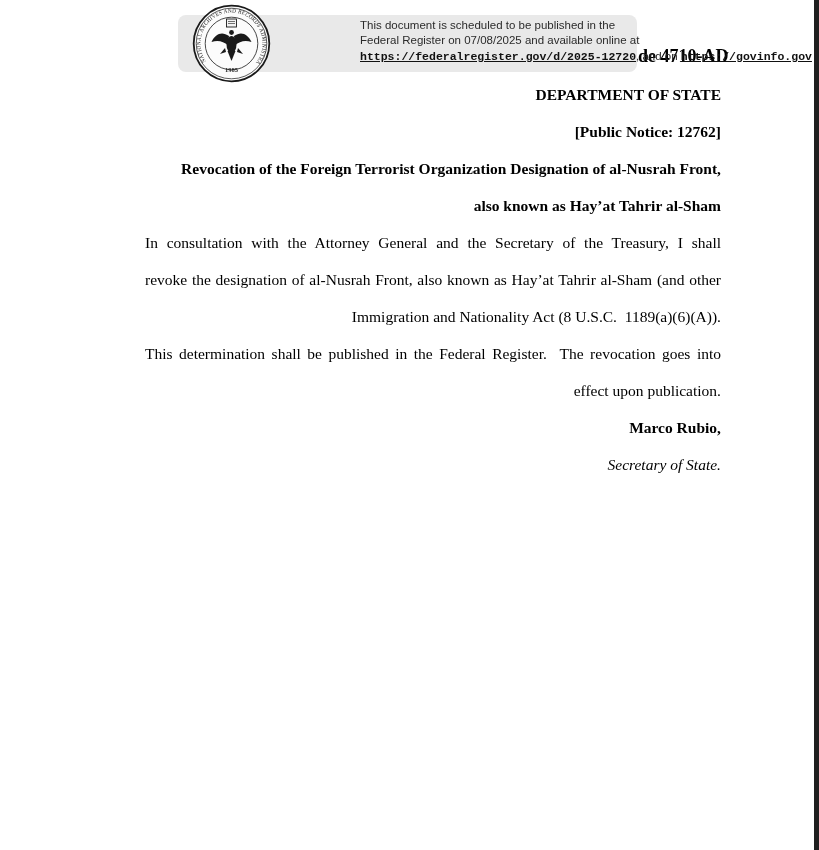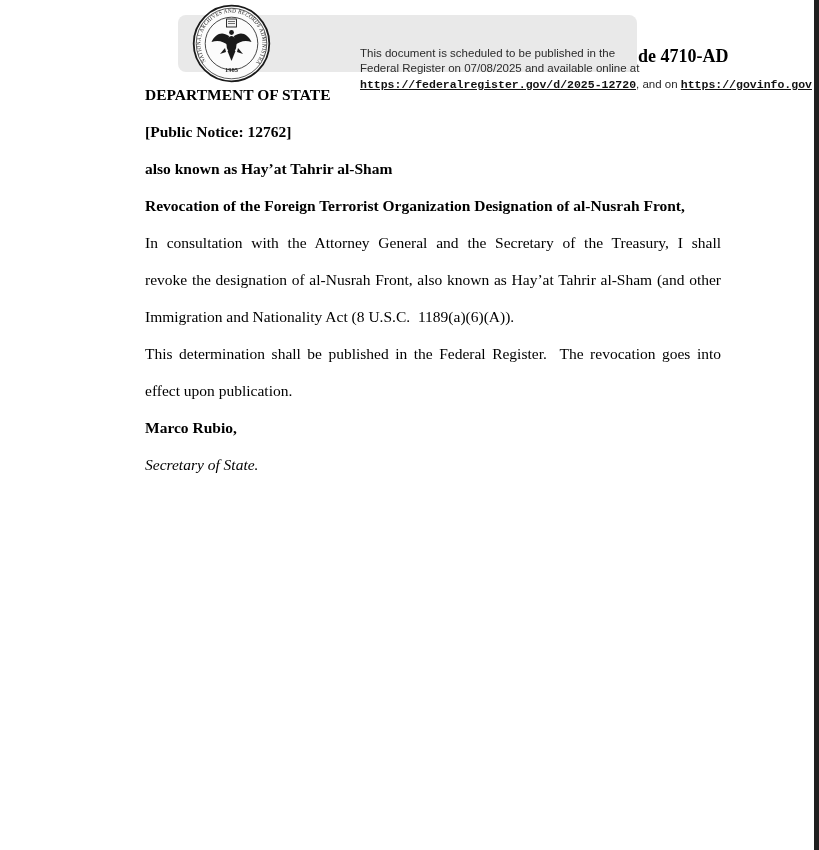--- a/index.html
+++ b/index.html
@@ -28,21 +28,20 @@
   }
   .banner-text {
     position: absolute;
     left: 360px; top: 18px;
     width: 290px;
     font-family: "Liberation Sans", "DejaVu Sans", sans-serif;
     font-size: 11.5px;
     line-height: 15.4px;
     color: #2b2b2b;
     white-space: nowrap;
-    margin-top: 28px;
   }
   .banner-text a {
     color: #111111;
     font-weight: bold;
     text-decoration: underline;
     cursor: pointer;
     font-family: Liberation Mono, monospace;
   }
   .seal-wrap {
     position: absolute;
@@ -63,20 +62,21 @@
     position: absolute;
     left: 145px; top: 76px;
     width: 576px;
     font-size: 15.5px;
     color: #000000;
   }
   .line {
     height: 37px;
     line-height: 37px;
     overflow: visible;
+    text-align: right;
   }
   .b { font-weight: bold; }
   .i { font-style: italic; }
   .just {
     text-align: justify;
     text-align-last: justify;
     text-justify: inter-word;
   }
 </style>
 </head>
@@ -119,22 +119,22 @@
 
   <div class="banner-text">
     <div>This document is scheduled to be published in the</div>
     <div>Federal Register on 07/08/2025 and available online at</div>
     <div><a>https://federalregister.gov/d/2025-12720</a><span>, and on </span><a>https://govinfo.gov</a></div>
   </div>
 
   <div class="doc">
     <div class="line b">DEPARTMENT OF STATE</div>
     <div class="line b">[Public Notice: 12762]</div>
+    <div class="line b">Revocation of the Foreign Terrorist Organization Designation of al-Nusrah Front,</div>
     <div class="line b">also known as Hay’at Tahrir al-Sham</div>
-    <div class="line b">Revocation of the Foreign Terrorist Organization Designation of al-Nusrah Front,</div>
     <div class="line just">In consultation with the Attorney General and the Secretary of the Treasury, I shall</div>
     <div class="line just">revoke the designation of al-Nusrah Front, also known as Hay’at Tahrir al-Sham (and other</div>
     <div class="line">Immigration and Nationality Act (8 U.S.C.&nbsp; 1189(a)(6)(A)).</div>
     <div class="line just">This determination shall be published in the Federal Register.&nbsp; The revocation goes into</div>
     <div class="line">effect upon publication.</div>
     <div class="line b">Marco Rubio,</div>
     <div class="line i">Secretary of State.</div>
   </div>
 
   <div class="right-strip"></div>

